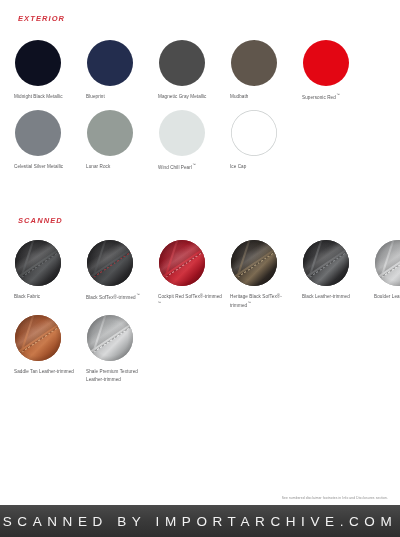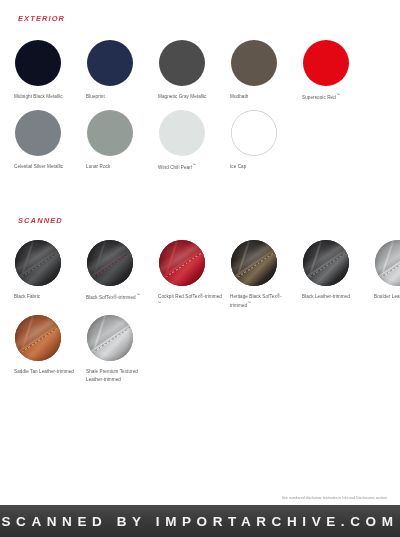--- a/index.html
+++ b/index.html
@@ -105,21 +105,21 @@
     width: 400px;
     height: 32px;
     background: linear-gradient(180deg,#4a4a4a 0%, #3b3b3b 45%, #2e2e2e 100%);
     display: flex;
     align-items: center;
     justify-content: center;
   }
   .banner-text {
     color: #f2f2f2;
     font-size: 13.5px;
-    font-weight: bold;
+    font-weight: normal;
     letter-spacing: 5.6px;
     white-space: nowrap;
     font-family: "Liberation Sans", sans-serif;
     text-align: center;
   }
 </style>
 </head>
 <body>
 
 <div class="page">

